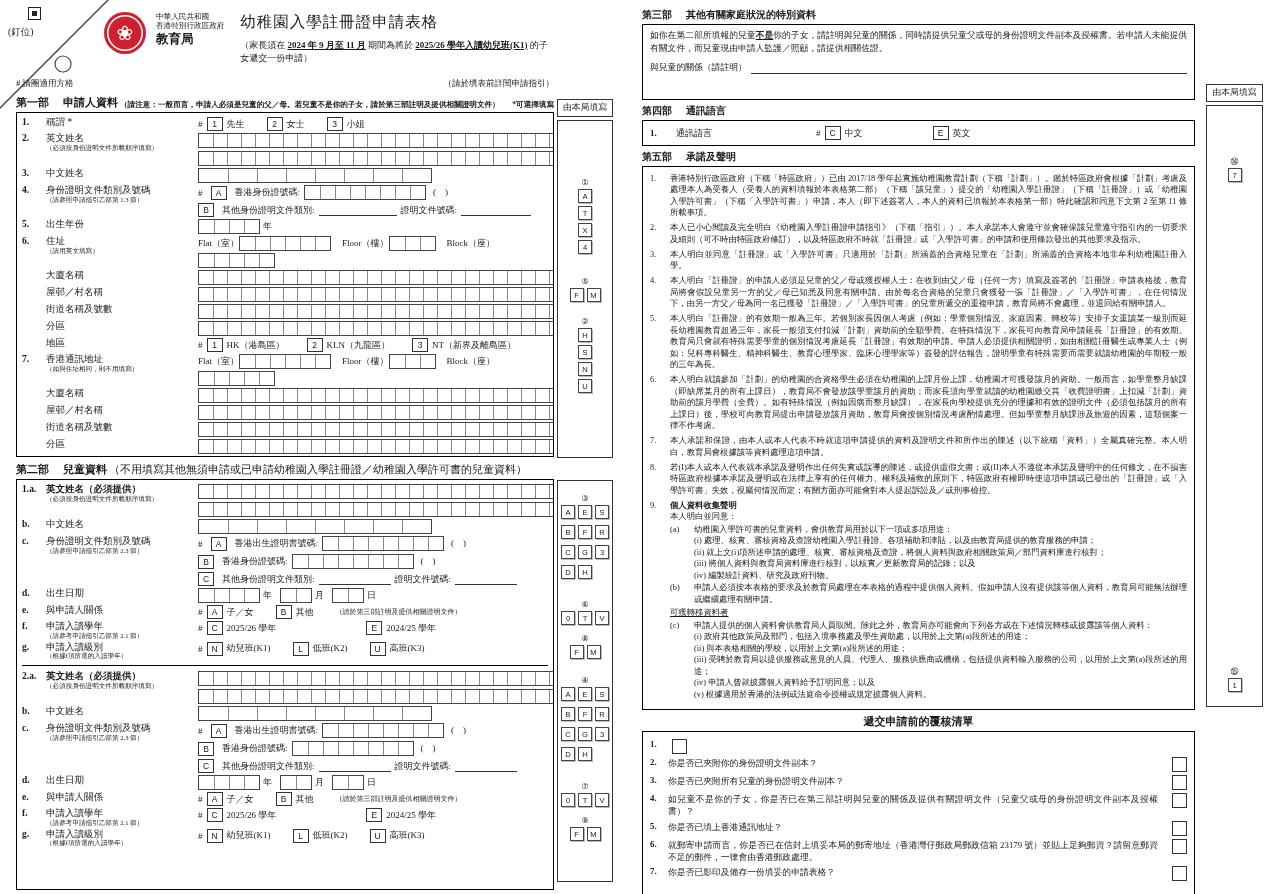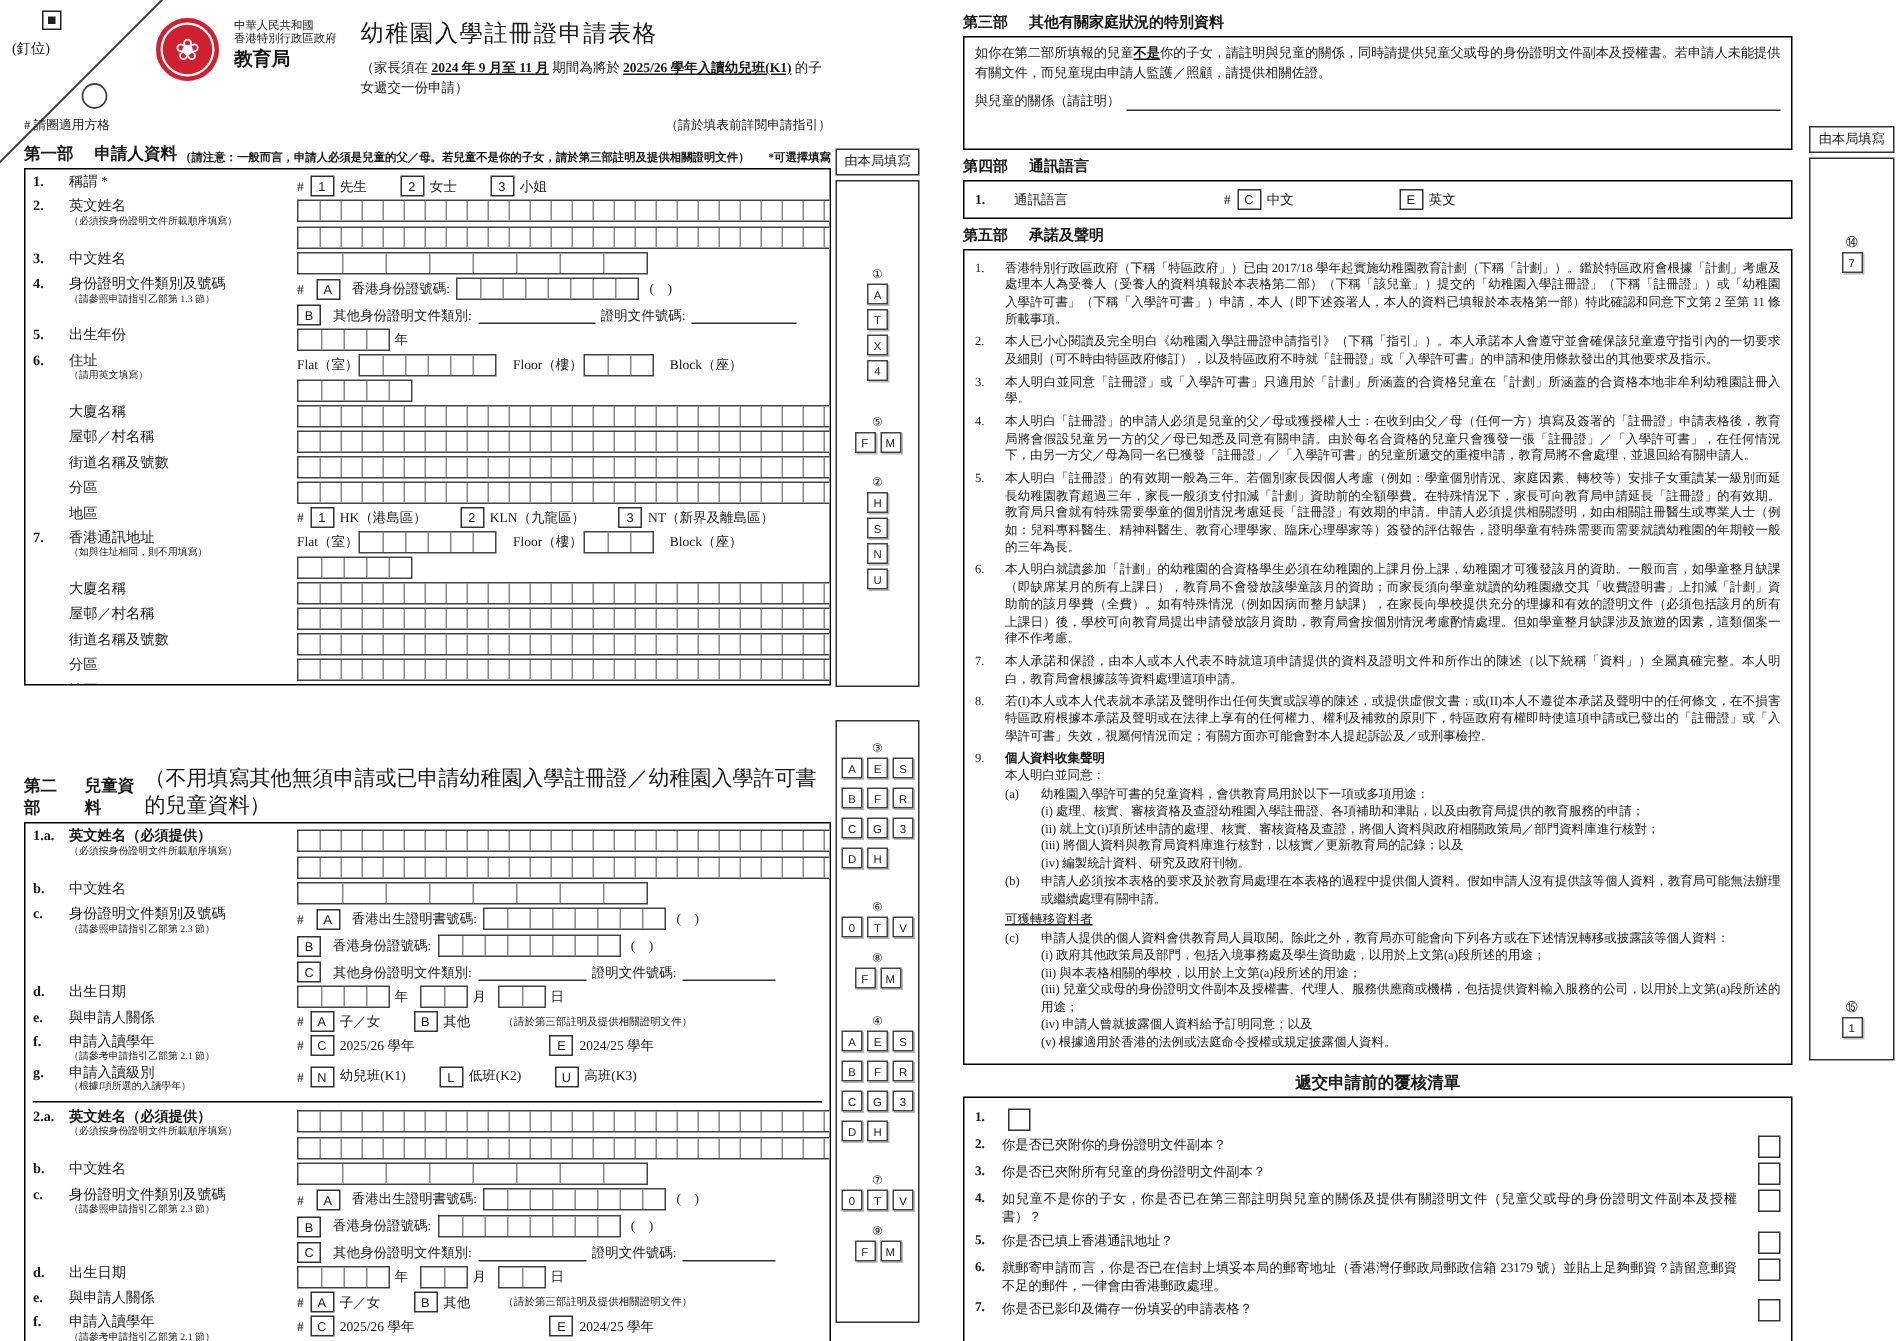--- a/index.html
+++ b/index.html
@@ -646,21 +646,21 @@
             </span>
         </span>
       </div>
 
     </div>
 
     <div class="sec-t">
       <span>第二部</span>
         <span class="gap"></span>
         <span>兒童資料</span>
-      <span class="mini" style="font-weight:normal;font-size:14px;margin-top:48px;">（不用填寫其他無須申請或已申請幼稚園入學註冊證／幼稚園入學許可書的兒童資料）</span>
+      <span class="mini" style="font-weight:normal;font-size:11px;">（不用填寫其他無須申請或已申請幼稚園入學註冊證／幼稚園入學許可書的兒童資料）</span>
     </div>
 
     <div class="fbox" style="height:402px;">
 
       <div>
         <div class="frow">
             <span class="fnum">1.a.</span>
           <span class="flab"><b>英文姓名（必須提供）</b><span class="sub">（必須按身份證明文件所載順序填寫）</span></span>
           <span class="fbody">
               <span class="stack">
@@ -1266,21 +1266,21 @@
               <span class="n">(b)</span>
               <span class="t">申請人必須按本表格的要求及於教育局處理在本表格的過程中提供個人資料。假如申請人沒有提供該等個人資料，教育局可能無法辦理或繼續處理有關申請。</span>
             </div>
           <div class="sh">可獲轉移資料者</div>
           <div class="abc">
               <span class="n">(c)</span>
               <span class="t">申請人提供的個人資料會供教育局人員取閱。除此之外，教育局亦可能會向下列各方或在下述情況轉移或披露該等個人資料：</span>
             </div>
           <div class="rom">(i) 政府其他政策局及部門，包括入境事務處及學生資助處，以用於上文第(a)段所述的用途；</div>
           <div class="rom">(ii) 與本表格相關的學校，以用於上文第(a)段所述的用途；</div>
-          <div class="rom">(iii) 兒童父或母的身份證明文件副本及授權書、代理人、服務供應商或機構，包括提供資料輸入服務的公司，以用於上文第(a)段所述的用途；</div>
+          <div class="rom">(iii) 受聘於教育局以提供服務或意見的人員、代理人、服務供應商或機構，包括提供資料輸入服務的公司，以用於上文第(a)段所述的用途；</div>
           <div class="rom">(iv) 申請人曾就披露個人資料給予訂明同意；以及</div>
           <div class="rom">(v) 根據適用於香港的法例或法庭命令授權或規定披露個人資料。</div>
 
         </span>
       </div>
 
     </div>
 
     <div class="chk-title">遞交申請前的覆核清單</div>
     <div class="rbox chklist" style="height:158px;">

